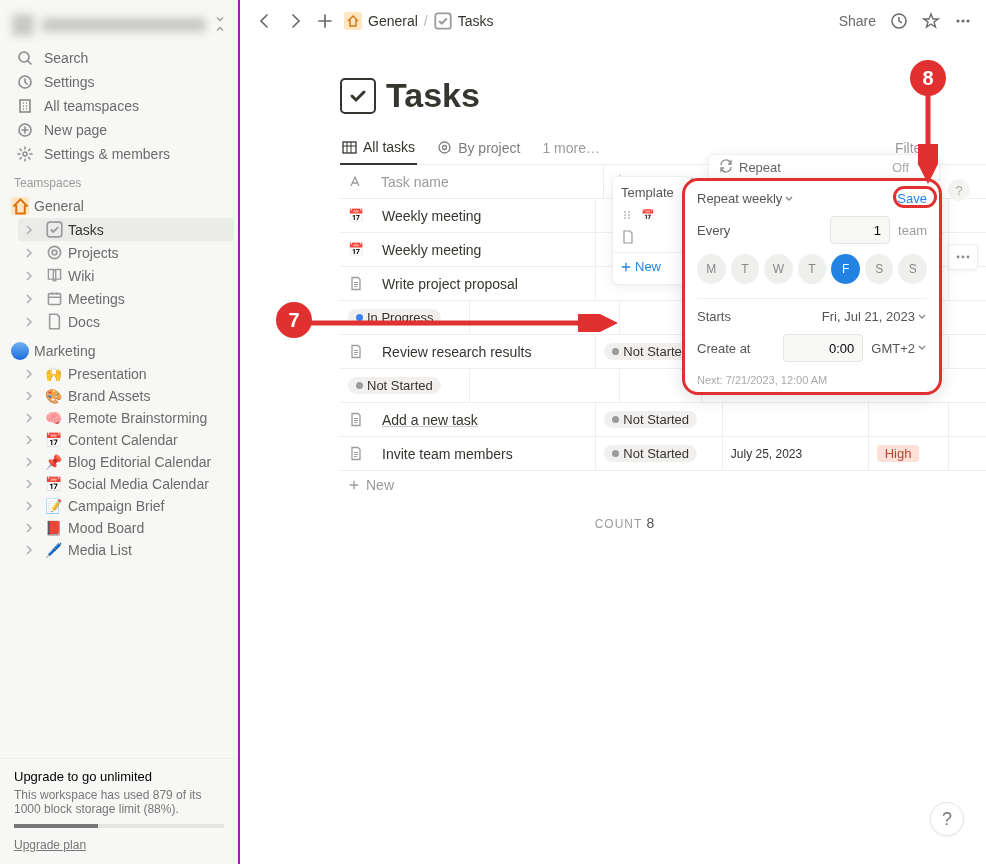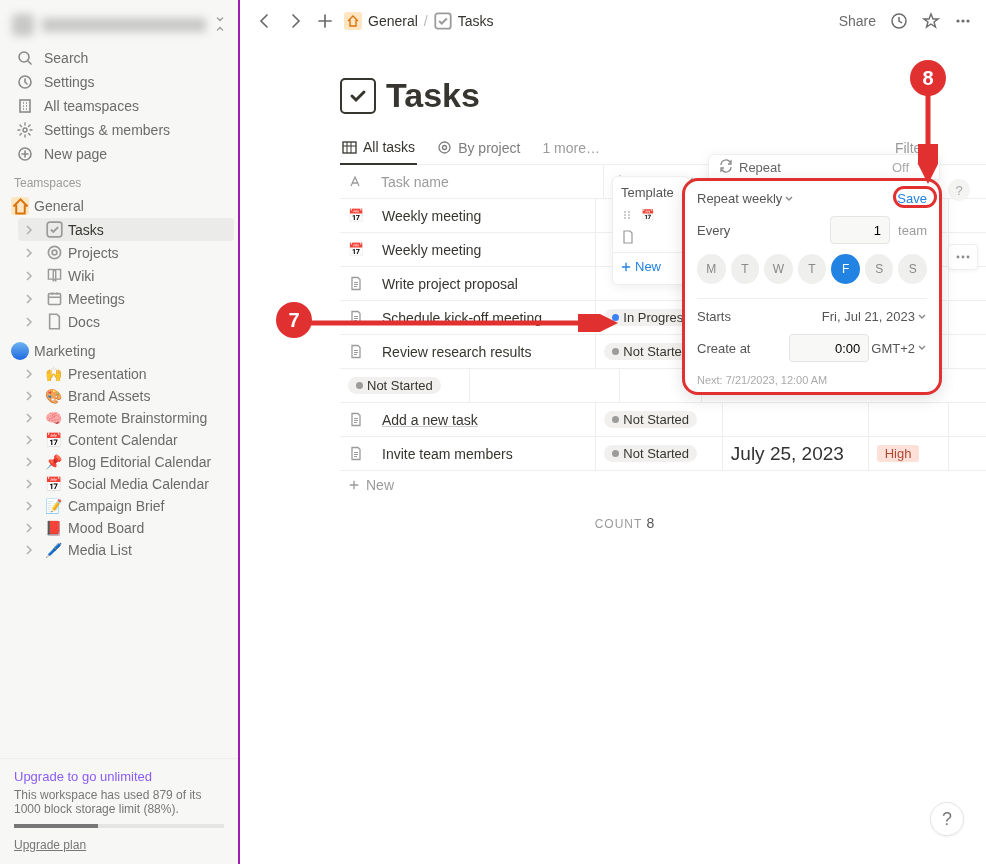--- a/index.html
+++ b/index.html
@@ -21,21 +21,21 @@
   .sb-tree { padding: 0 4px; overflow: hidden;}
   .sb-tree-item { display: flex; align-items: center; gap: 4px; padding: 3px 6px; color:#6b6b6b; border-radius:4px; cursor:pointer; font-weight:500;}
   .sb-tree-item.sel { background:#ebebea; color:#37352f;}
   .sb-tree-item .chev { width:16px; color:#b0b0b0; display:flex; align-items:center;}
   .sb-tree-item .chev svg { width:10px; height:10px;}
   .sb-tree-item .pi { width: 20px; display:flex; align-items:center; justify-content:center;}
   .sb-tree-item .pi svg {width:17px;height:17px;}
   .sb-tree .child { margin-left: 14px; }
   .emoji { font-size: 14px; }
   .sb-upgrade { margin-top:auto; border-top:1px solid #eee; padding: 10px 14px 12px; font-size:12px; color:#777; }
-  .sb-upgrade .t1 { color:#8b5cf6; font-size:13px; padding-bottom:4px; }
+  .sb-upgrade .t1 { color:#000000; font-size:13px; padding-bottom:4px; }
   .sb-upgrade .bar { height:4px; background:#e5e5e3; margin:8px 0 10px; position:relative;}
   .sb-upgrade .bar::after { content:''; position:absolute; left:0;top:0;bottom:0; width:40%; background:#777; }
   .sb-upgrade .link { text-decoration: underline; cursor:pointer; }
   
   .main { flex:1; display:flex; flex-direction:column; overflow:hidden; }
   .topbar { display:flex; align-items:center; padding: 10px 14px; gap: 8px; }
   .tb-btn { width:22px; height:22px; display:flex; align-items:center; justify-content:center; color:#6b6b6b; cursor:pointer; border-radius:4px;}
   .tb-btn svg { width:16px;height:16px;}
   .breadcrumb { display:flex; align-items:center; gap:6px; color:#37352f; font-size:14px;}
   .breadcrumb .sep { color:#bbb; }
@@ -65,21 +65,21 @@
   .c3 { width: 150px; }
   .c4 { width: 82px; text-align: right; }
   .c5 { width: 38px; border-right:none; justify-content:center;}
   .taskname { font-weight:500; }
   .task-icon { width:16px; display:flex; align-items:center; justify-content:center;}
   .status-pill { display:inline-flex; align-items:center; gap:4px; background:#f1f0ef; border-radius: 12px; padding: 1px 8px; font-size:13px;}
   .status-dot { width:7px;height:7px;border-radius:50%; background:#9b9b9b;}
   .status-dot.prog { background:#3b82f6;}
   .prio-pill { display:inline-block; padding: 1px 8px; border-radius:3px; font-size:13px;}
   .prio-high { background:#fde1d9; color:#b54732;}
-  .date-cell { font-size:19px; color:#333;}
+  .date-cell { font-size:12px; color:#333;}
   .newrow { color:#9b9b9b; padding:6px 8px; display:flex; align-items:center; gap:6px; cursor:pointer;}
   .count { text-align:center; padding: 16px 0; color:#9b9b9b; font-size:12px; letter-spacing:1px; width:570px;}
   .count b { color:#555; font-weight:500; font-size:14px;}
   
   .popover-repeat { position:absolute; top:154px; left:708px; width: 232px; height:26px; background:#fff; border:1px solid #eee; border-radius:6px 6px 0 0; box-shadow:0 2px 12px rgba(0,0,0,.07); display:flex; align-items:center; padding:0 10px; gap:6px; font-size:13px; color:#666;}
   .popover-repeat .sp{flex:1;}
   .popover-repeat svg{width:14px;height:14px;}
   .popover-body { position:absolute; top:178px; left:682px; width: 260px; background:#fff; border:3px solid #e03030; border-radius:16px; box-shadow:0 4px 16px rgba(0,0,0,.12); padding: 10px 12px 6px; z-index:10;}
   .pb-row { display:flex; align-items:center; font-size:13px; color:#333; margin-bottom:10px;}
   .pb-row .sp{flex:1;}
@@ -87,21 +87,21 @@
   .dropdown-inline { color:#555; cursor:pointer; display:flex; align-items:center; gap:2px;}
   .dropdown-inline svg{width:10px;height:10px;}
   .save-btn { color:#2383e2; cursor:pointer; font-weight:400;}
   .save-ring { position:absolute; right:2px; top:5px; width:44px; height:22px; border:3px solid #e03030; border-radius:14px; pointer-events:none;}
   .num-input { width:60px; height:28px; border:1px solid #e4e4e2; border-radius:4px; text-align:right; padding:0 8px; font-size:13px; background:#f8f8f7;}
   .unit { color:#9b9b9b; margin-left:8px;}
   .days { display:flex; gap:5px; margin: 6px 0 14px;}
   .day { width:30px;height:30px; border-radius:50%; background:#efefee; color:#888; display:flex; align-items:center; justify-content:center; font-size:12px; cursor:pointer;}
   .day.sel { background:#2383e2; color:#fff;}
   .pb-row.sep-above { border-top:1px solid #eee; padding-top:10px;}
-  .time-input { width:80px; height:28px; border:1px solid #e4e4e2; border-radius:4px; text-align:right; padding:0 8px; font-size:13px; background:#f8f8f7; margin-right:2px;}
+  .time-input { width:80px; height:28px; border:1px solid #e4e4e2; border-radius:4px; text-align:right; padding:0 8px; font-size:13px; background:#f8f8f7; margin-right:8px;}
   .tz { color:#555; display:flex;align-items:center;gap:2px;}
   .tz svg{width:10px;height:10px;}
   .next-txt { font-size:11px; color:#aaa; padding-top:2px;}
   
   .templ-side { position:absolute; top:176px; left:612px; width: 78px; background:#fff; border:1px solid #eee; border-radius:6px; box-shadow:0 2px 12px rgba(0,0,0,.07); font-size:13px; padding:4px 0;}
   .templ-t { padding:4px 8px; color:#555; font-size:13px;}
   .templ-i { padding:4px 8px; display:flex; align-items:center; gap:6px; color:#666;}
   .templ-i svg{width:14px;height:14px;}
   .templ-new { padding:6px 8px; color:#2383e2; display:flex; align-items:center; gap:4px; border-top:1px solid #eee; margin-top:4px;}
   
@@ -157,34 +157,34 @@
             <svg viewBox="0 0 16 16">
               <rect x="3" y="2" width="10" height="12" stroke="currentColor" fill="none" stroke-width="1.6"></rect>
               <path d="M6 5h1M9 5h1M6 8h1M9 8h1M6 11h1M9 11h1" stroke="currentColor" stroke-width="1.3"></path>
             </svg>
           </span>
         <span>All teamspaces</span>
       </div>
       <div class="sb-item">
         <span class="sb-icon">
             <svg viewBox="0 0 16 16">
-              <circle cx="8" cy="8" r="2" stroke="currentColor" fill="none" stroke-width="1.4"></circle>
-              <path d="M8 1v2M8 13v2M1 8h2M13 8h2M3 3l1.4 1.4M11.6 11.6L13 13M13 3l-1.4 1.4M4.4 11.6L3 13" stroke="currentColor" stroke-width="1.4" stroke-linecap="round"></path>
-            </svg>
-          </span>
-        <span>Settings &amp; members</span>
+              <circle cx="8" cy="8" r="6" stroke="currentColor" fill="none" stroke-width="1.6"></circle>
+              <path d="M8 5v6M5 8h6" stroke="currentColor" stroke-width="1.6" stroke-linecap="round"></path>
+            </svg>
+          </span>
+        <span>New page</span>
       </div>
       <div class="sb-item">
         <span class="sb-icon">
             <svg viewBox="0 0 16 16">
-              <circle cx="8" cy="8" r="6" stroke="currentColor" fill="none" stroke-width="1.6"></circle>
-              <path d="M8 5v6M5 8h6" stroke="currentColor" stroke-width="1.6" stroke-linecap="round"></path>
-            </svg>
-          </span>
-        <span>New page</span>
+              <circle cx="8" cy="8" r="2" stroke="currentColor" fill="none" stroke-width="1.4"></circle>
+              <path d="M8 1v2M8 13v2M1 8h2M13 8h2M3 3l1.4 1.4M11.6 11.6L13 13M13 3l-1.4 1.4M4.4 11.6L3 13" stroke="currentColor" stroke-width="1.4" stroke-linecap="round"></path>
+            </svg>
+          </span>
+        <span>Settings &amp; members</span>
       </div>
     </div>
     <div class="sb-section-label">Teamspaces</div>
     <div class="sb-tree">
       <div class="sb-tree-item">
         <span class="pi">
             <span class="home-badge">
               <svg viewBox="0 0 12 12">
                 <path d="M1 6l5-5 5 5M3 5v6h6V5" stroke="currentColor" fill="none" stroke-width="1.4"></path>
               </svg>
@@ -495,29 +495,20 @@
                   </svg>
                 </span>
                 <span class="taskname" style="">Write project proposal</span>
               </div>
       <div class="tcell c2"></div>
       <div class="tcell c3"></div>
       <div class="tcell c4"></div>
       <div class="tcell c5"></div>
     </div>
             <div class="trow">
-      <div class="tcell c1">
-                <span class="task-icon">
-                  <svg viewBox="0 0 14 14" style="width:14px">
-                    <path d="M3 1h6l2 2v10H3z" stroke="#9b9b9b" fill="none" stroke-width="1.3"></path>
-                    <path d="M5 6h4M5 8h4M5 10h3" stroke="#9b9b9b" stroke-width="1"></path>
-                  </svg>
-                </span>
-                <span class="taskname" style="">Schedule kick-off meeting</span>
-              </div>
       <div class="tcell c2">
                 <span class="status-pill"><span class="status-dot prog"></span>In Progress</span>
               </div>
       <div class="tcell c3"></div>
       <div class="tcell c4"></div>
       <div class="tcell c5"></div>
     </div>
             <div class="trow">
       <div class="tcell c1">
                 <span class="task-icon">

